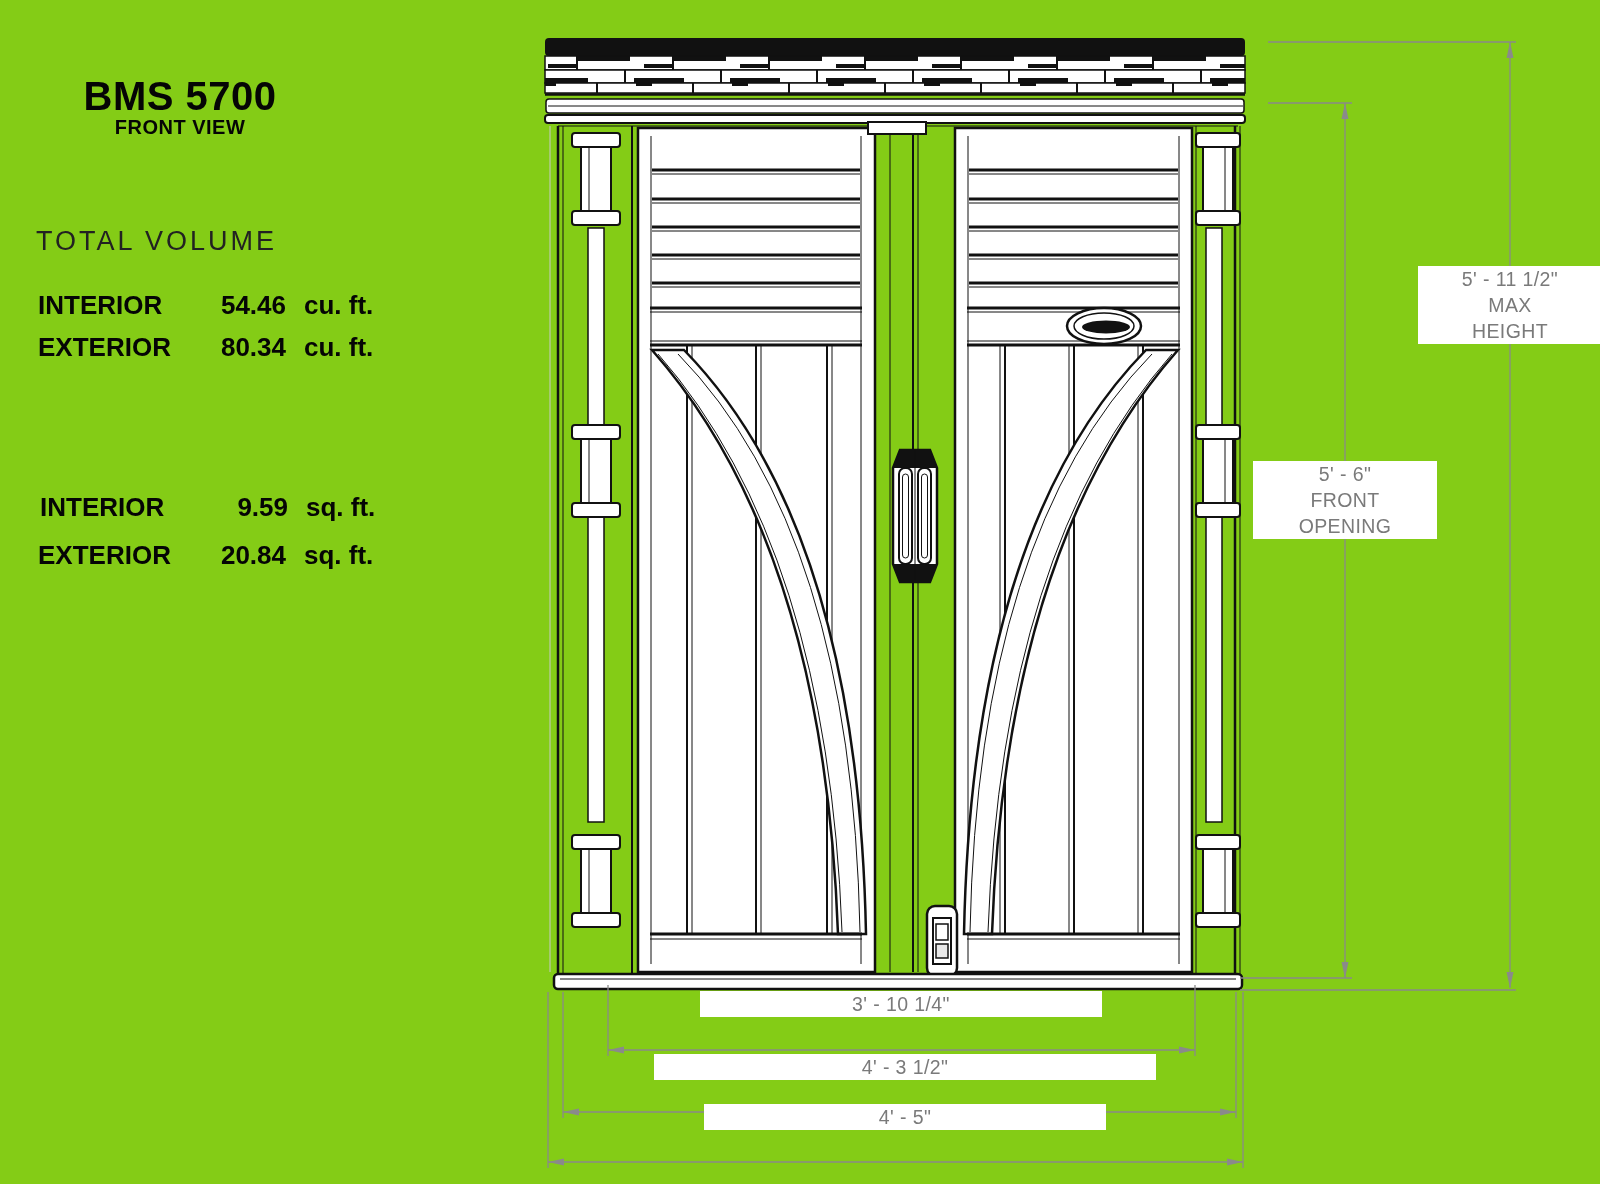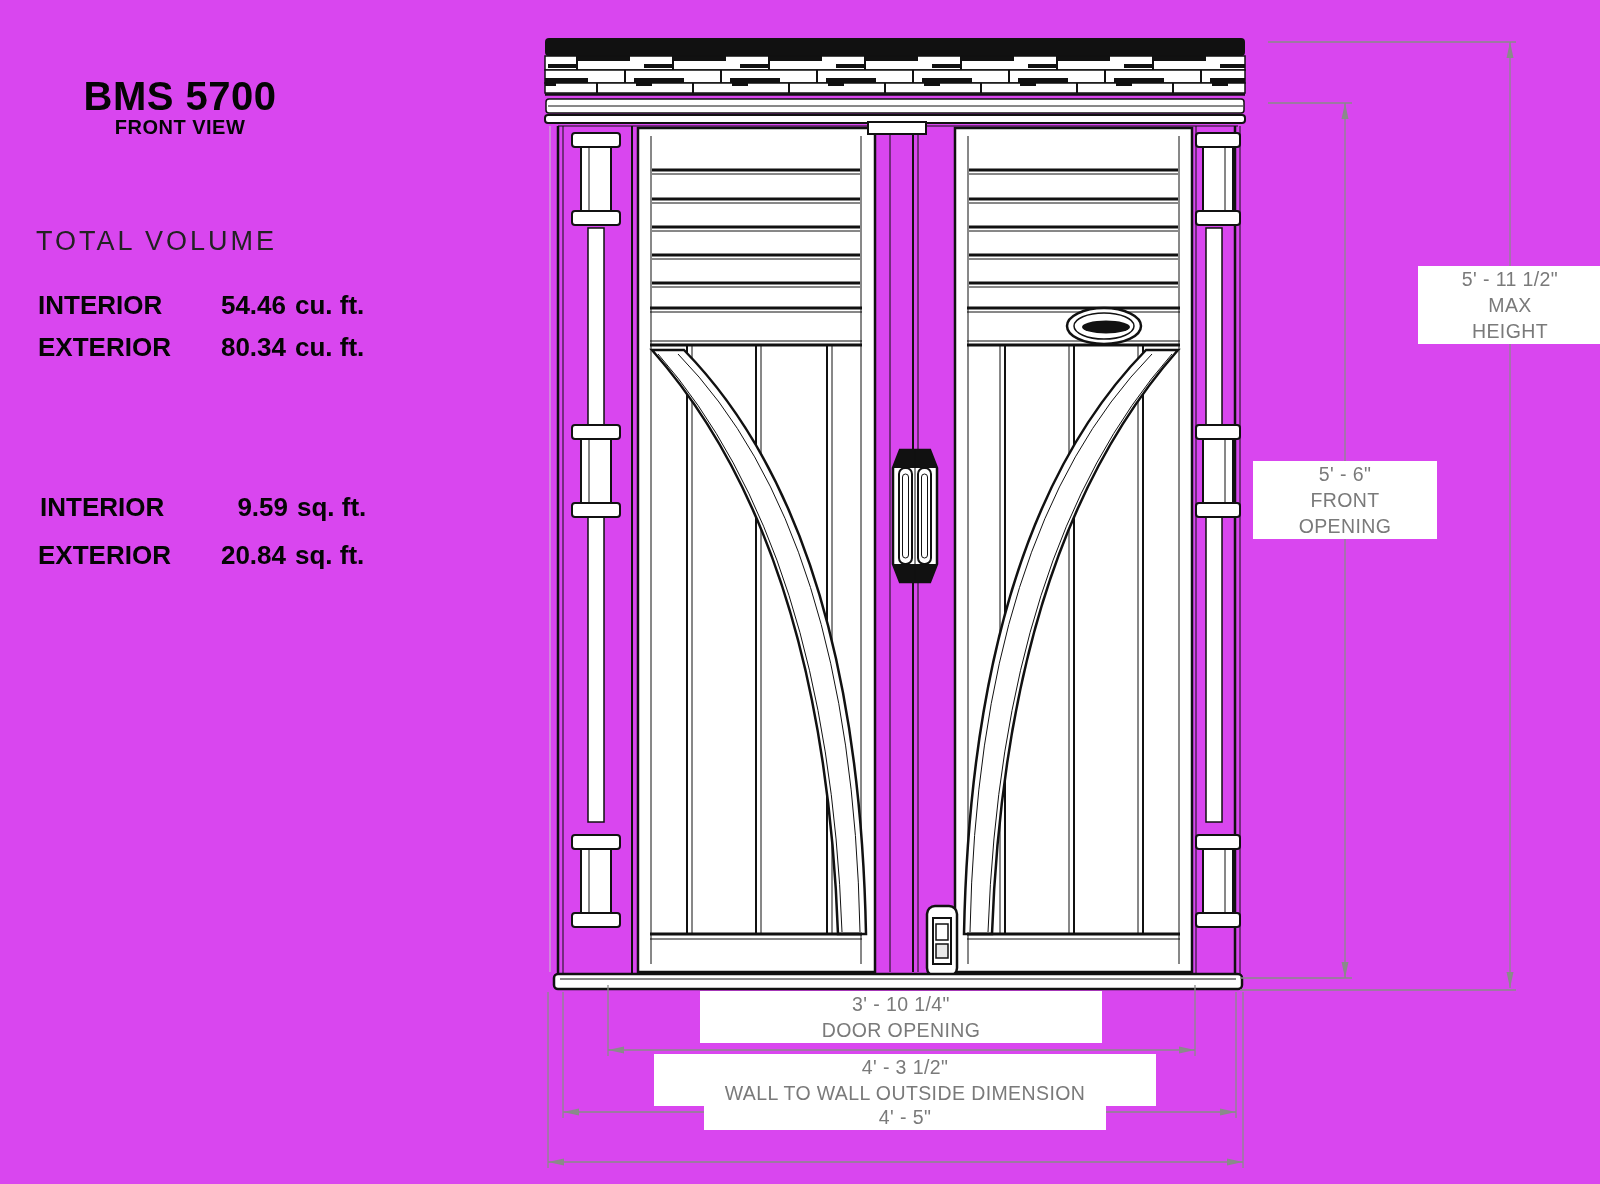--- a/index.html
+++ b/index.html
@@ -1,30 +1,30 @@
 <!DOCTYPE html>
 <html><head>
 <meta charset="utf-8">
 <style>
   html,body{margin:0;padding:0;background:#ffffff;}
   #stage{
-    position:relative;width:1600px;height:1184px;background:#d946ef;overflow:hidden;
+    position:relative;width:1600px;height:1184px;background:#84cc16;overflow:hidden;
     font-family:"Liberation Sans", sans-serif;color:#111;
   }
   
   .title-block{position:absolute;left:60px;top:76px;width:240px;text-align:center;}
   .model-title{font-size:40px;font-weight:700;letter-spacing:0.5px;color:#050505;line-height:1.0;}
   .view-title{font-size:20px;font-weight:700;letter-spacing:0.5px;color:#050505;line-height:1.15;}
   .section-heading{
     position:absolute;left:36px;font-size:27px;font-weight:400;letter-spacing:3px;color:#222;
   }
   .spec-row{position:absolute;left:38px;display:flex;font-size:26px;font-weight:700;color:#050505;white-space:nowrap;}
   .spec-row .lbl{width:168px;}
   .spec-row .num{width:80px;text-align:right;}
-  .spec-row .unit{margin-left:9px;}
+  .spec-row .unit{margin-left:18px;}
   
   .drawing-svg{position:absolute;left:0;top:0;}
   
   .dim-label{
     position:absolute;text-align:center;color:#7a7a7a;background:#ffffff;
     font-size:19.5px;font-weight:400;line-height:26px;letter-spacing:0.4px;white-space:nowrap;
   }
   .dim-label div{background:#ffffff;}
 </style>
 </head>
@@ -280,25 +280,23 @@
   </div>
 
   <div class="dim-label" style="left:1253px;top:461px;width:184px;">
     <div>5' - 6"</div>
     <div>FRONT</div>
     <div>OPENING</div>
   </div>
 
   <div class="dim-label" style="left:700px;top:991px;width:402px;">
     <div>3' - 10 1/4"</div>
-    <div>DOOR OPENING</div>
   </div>
 
   <div class="dim-label" style="left:654px;top:1054px;width:502px;">
     <div>4' - 3 1/2"</div>
-    <div>WALL TO WALL OUTSIDE DIMENSION</div>
   </div>
 
   <div class="dim-label" style="left:704px;top:1104px;width:402px;">
     <div>4' - 5"</div>
   </div>
 
 </div>
 
 </body></html>

